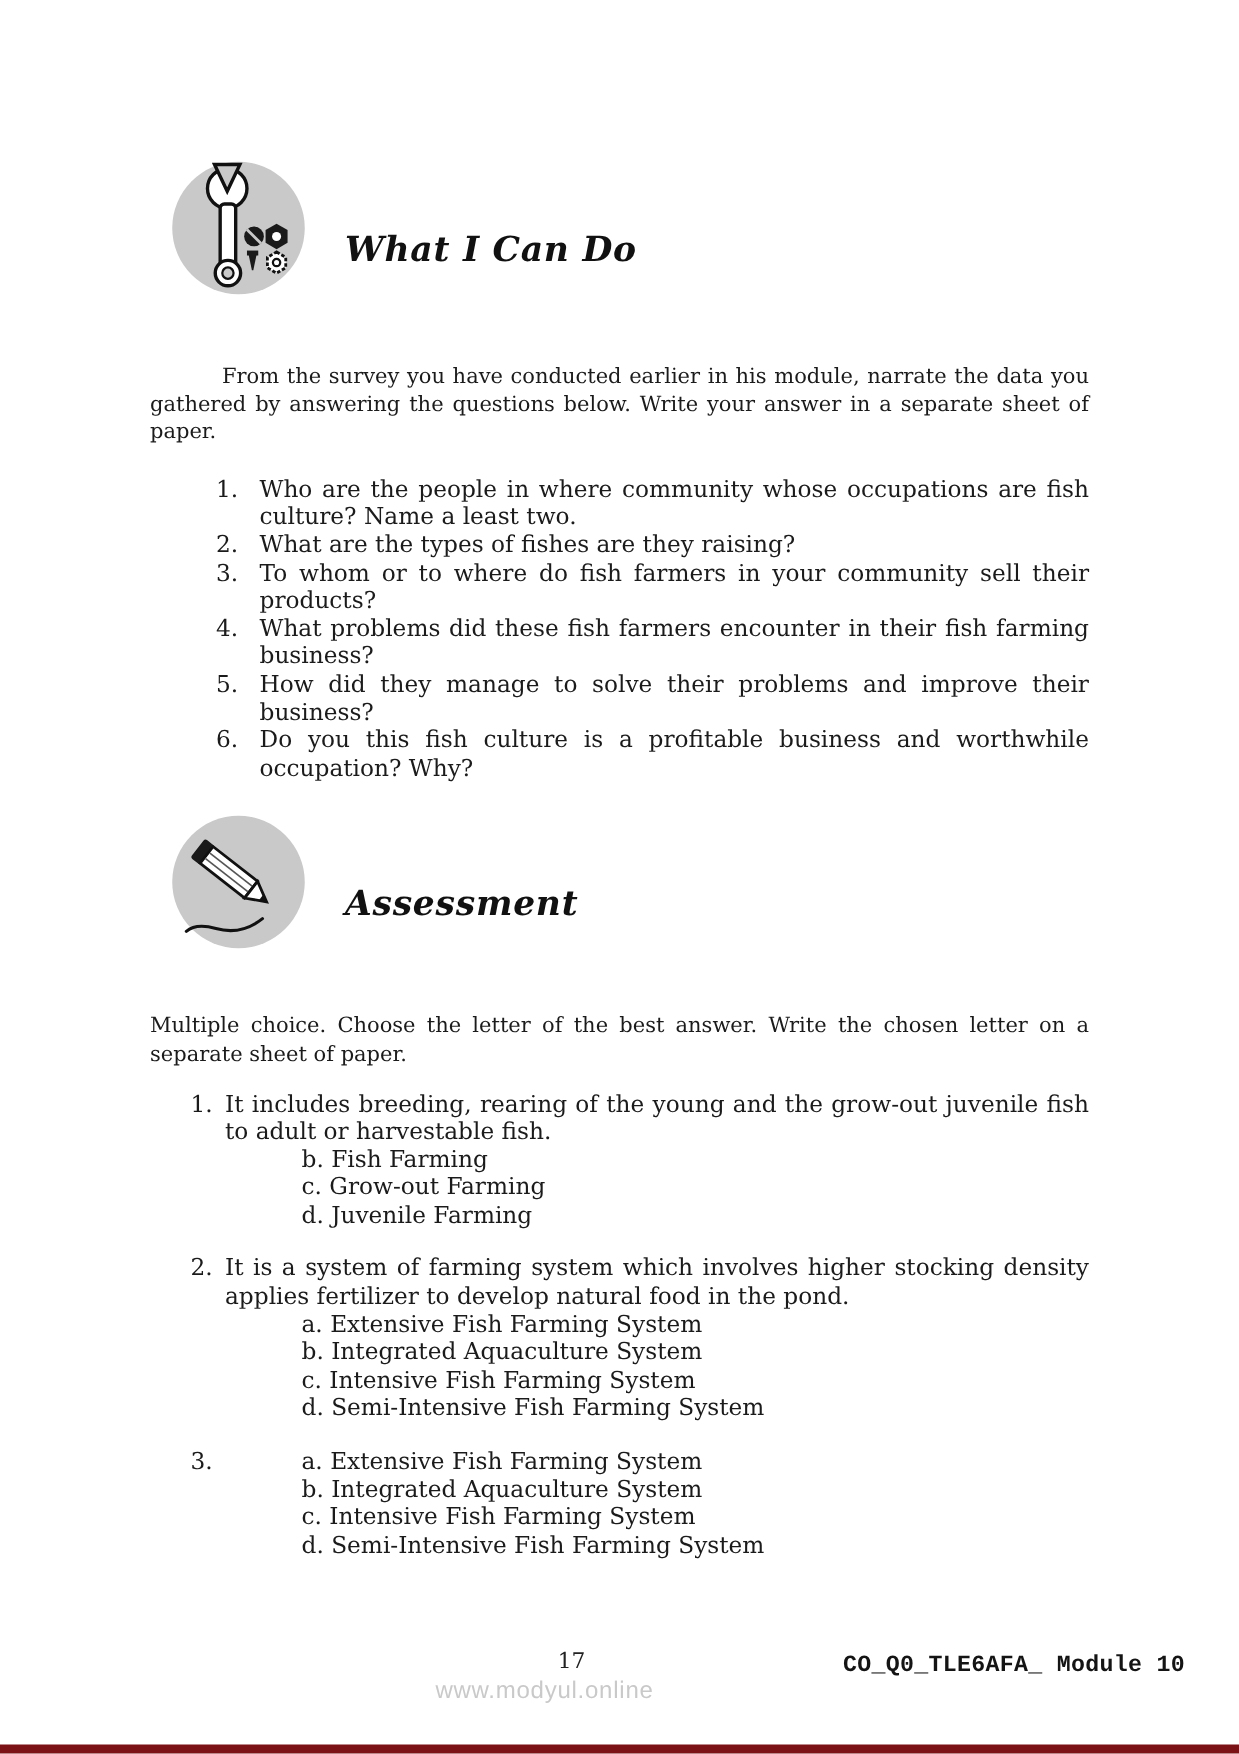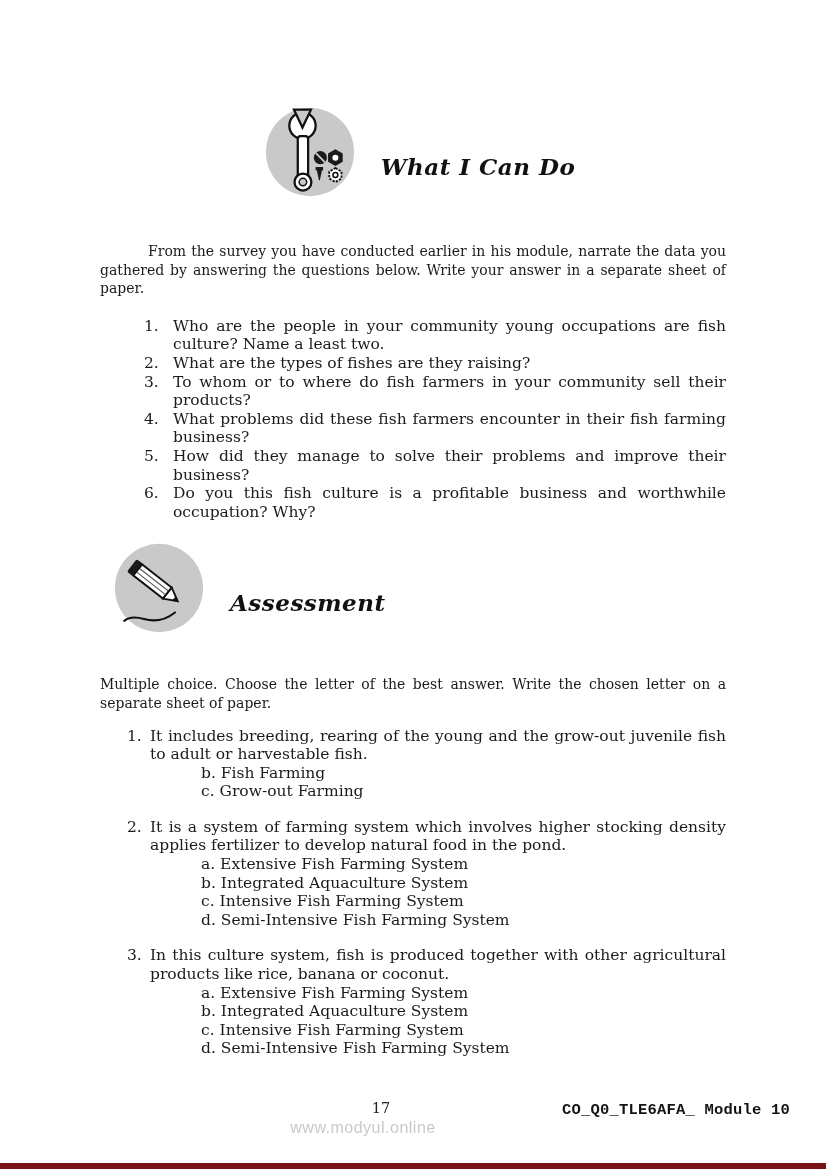--- a/index.html
+++ b/index.html
@@ -40,21 +40,21 @@
   .section-heading {
     font-family: "DejaVu Serif", serif;
     font-weight: bold;
     font-style: italic;
     font-size: 23px;
     letter-spacing: 0.5px;
     color: #111;
     margin-left: 24px;
     margin-top: 48px;
   }
-  .header-1 { margin-top: 105px; justify-content: center; }
+  .header-1 { margin-top: 105px; }
   .header-2 { margin-top: 20px; }
 
   .para {
     font-size: 14px;
     line-height: 18.6px;
     text-align: justify;
   }
   .para-indent { text-indent: 48px; }
   .intro-1 { margin-top: 43px; }
   .intro-2 { margin-top: 40px; }
@@ -165,21 +165,21 @@
         <circle cx="77" cy="74.5" r="2.6" fill="none" stroke="#111" stroke-width="1.6"></circle>
       </svg>
       <div class="section-heading">What I Can Do</div>
     </div>
 
     <p class="para para-indent intro-1">From the survey you have conducted earlier in his module, narrate the data you gathered by answering the questions below. Write your answer in a separate sheet of paper.</p>
 
     <div class="q-list">
       <div class="q-row">
         <span class="q-num">1.</span>
-        <span class="q-text">Who are the people in your community young occupations are fish culture? Name a least two.</span>
+        <span class="q-text">Who are the people in where community whose occupations are fish culture? Name a least two.</span>
       </div>
       <div class="q-row">
         <span class="q-num">2.</span>
         <span class="q-text">What are the types of fishes are they raising?</span>
       </div>
       <div class="q-row">
         <span class="q-num">3.</span>
         <span class="q-text">To whom or to where do fish farmers in your community sell their products?</span>
       </div>
       <div class="q-row">
@@ -216,41 +216,41 @@
 
     <div class="mc-list">
 
       <div class="mc-item">
         <span class="q-num">1.</span>
         <div>
           <div class="mc-text">It includes breeding, rearing of the young and the grow-out juvenile fish to adult or harvestable fish.</div>
           <div class="mc-options">
             <div class="mc-option">b. Fish Farming</div>
             <div class="mc-option">c. Grow-out Farming</div>
+            <div class="mc-option">d. Juvenile Farming</div>
           </div>
         </div>
       </div>
 
       <div class="mc-item">
         <span class="q-num">2.</span>
         <div>
           <div class="mc-text">It is a system of farming system which involves higher stocking density applies fertilizer to develop natural food in the pond.</div>
           <div class="mc-options">
             <div class="mc-option">a. Extensive Fish Farming System</div>
             <div class="mc-option">b. Integrated Aquaculture System</div>
             <div class="mc-option">c. Intensive Fish Farming System</div>
             <div class="mc-option">d. Semi-Intensive Fish Farming System</div>
           </div>
         </div>
       </div>
 
       <div class="mc-item">
         <span class="q-num">3.</span>
         <div>
-          <div class="mc-text">In this culture system, fish is produced together with other agricultural products like rice, banana or coconut.</div>
           <div class="mc-options">
             <div class="mc-option">a. Extensive Fish Farming System</div>
             <div class="mc-option">b. Integrated Aquaculture System</div>
             <div class="mc-option">c. Intensive Fish Farming System</div>
             <div class="mc-option">d. Semi-Intensive Fish Farming System</div>
           </div>
         </div>
       </div>
 
     </div>

